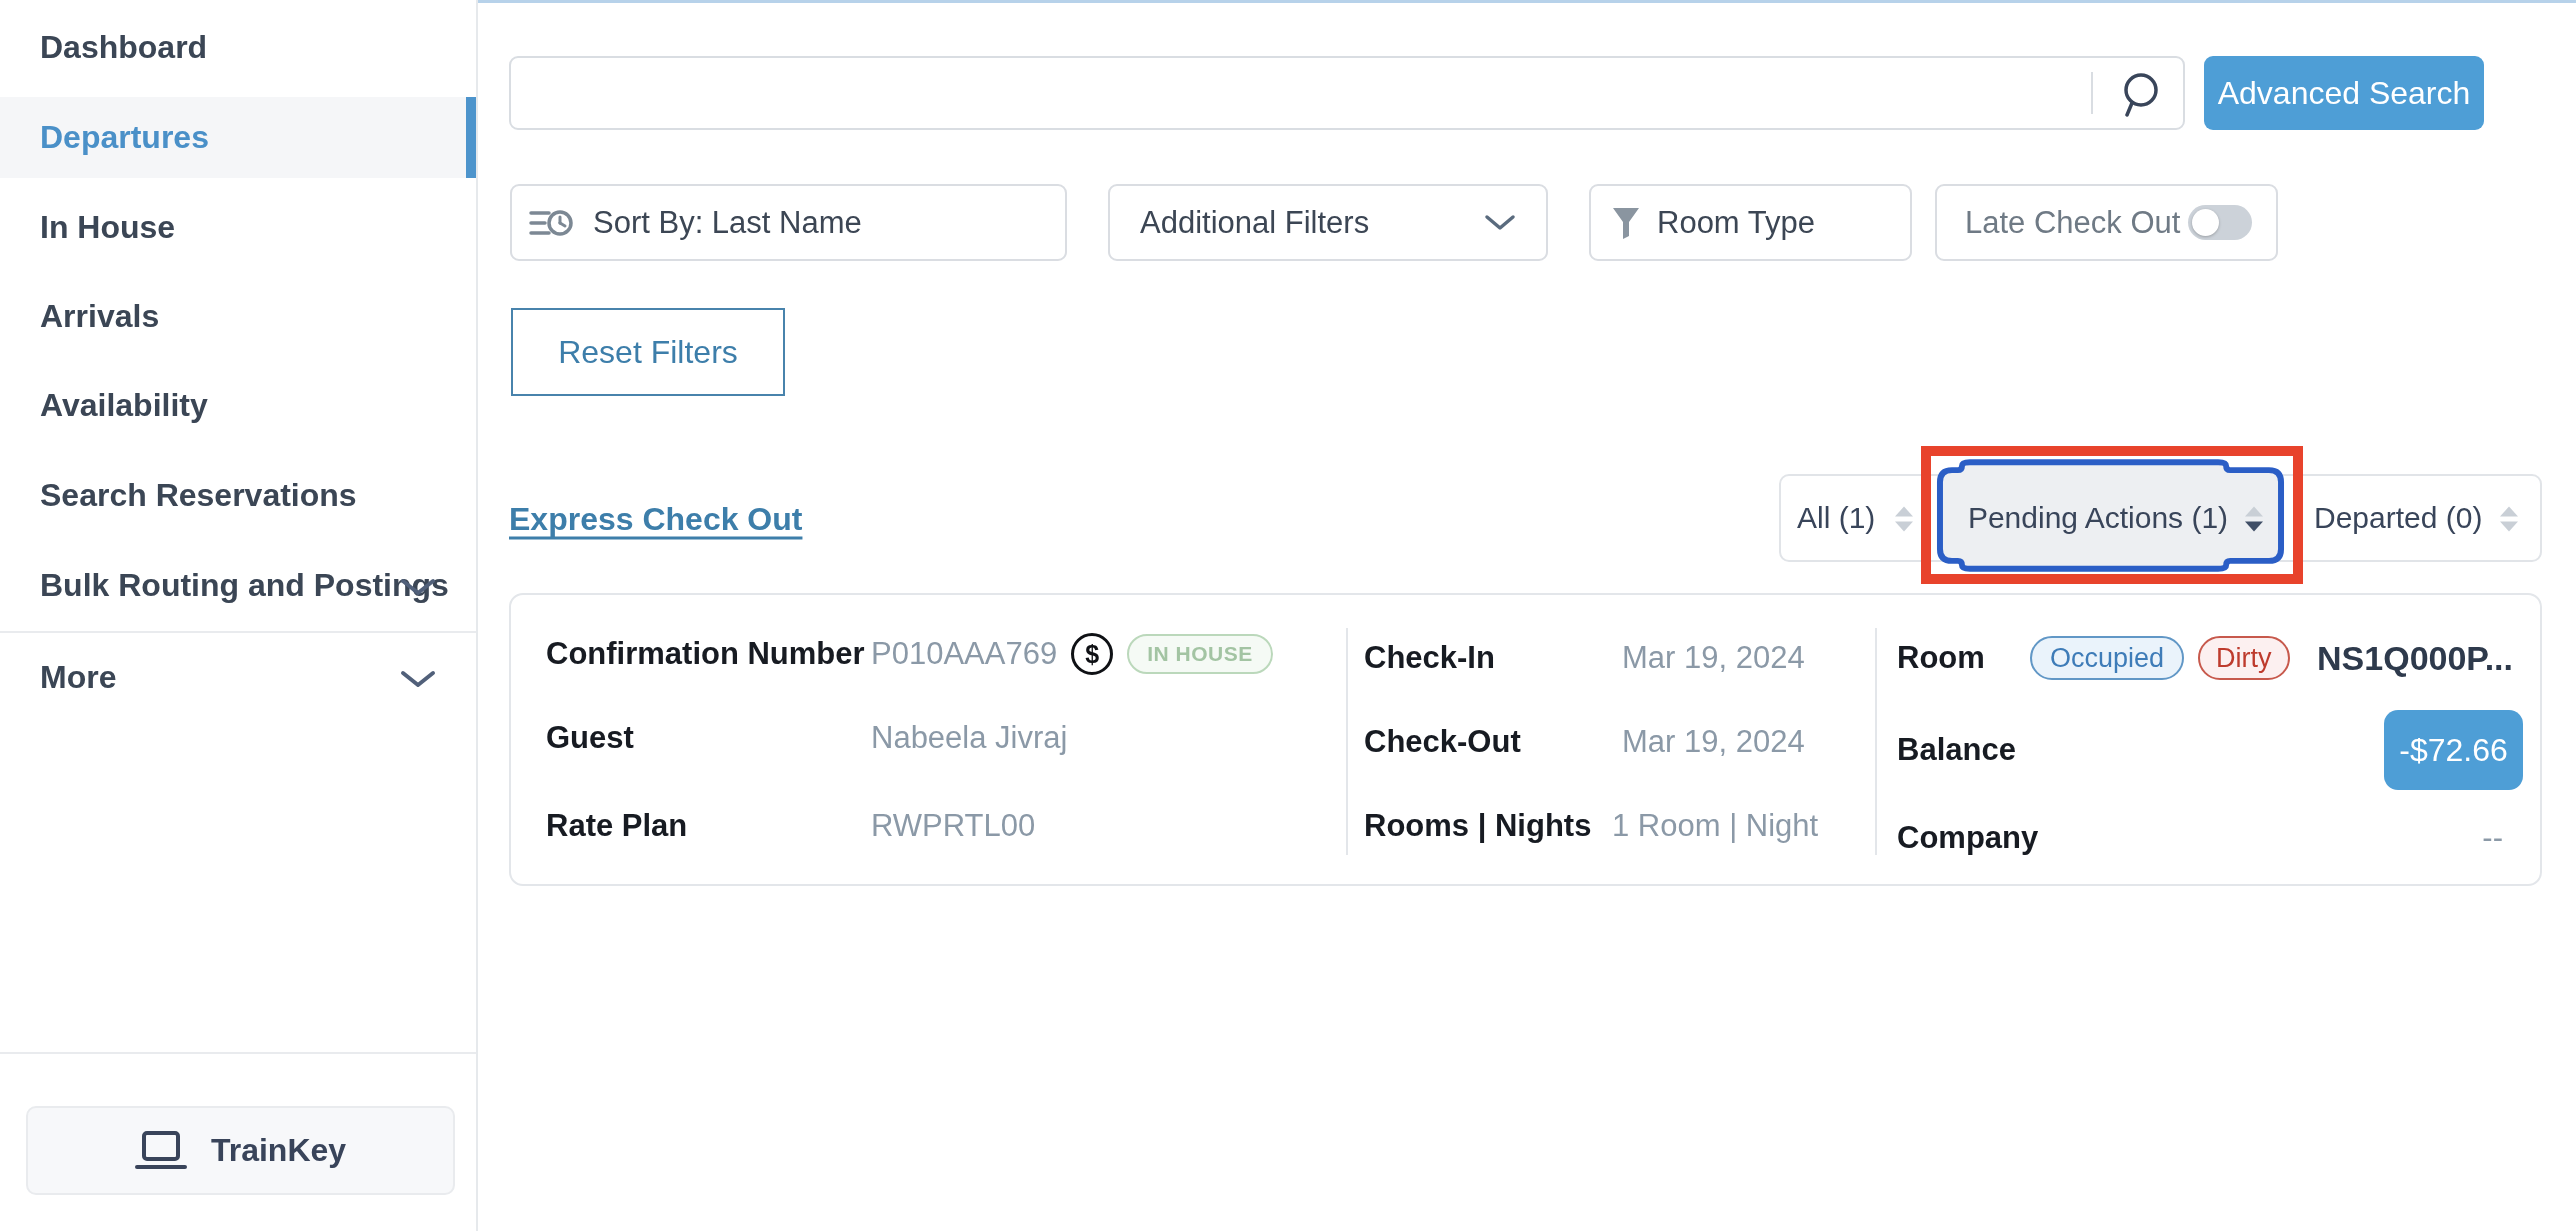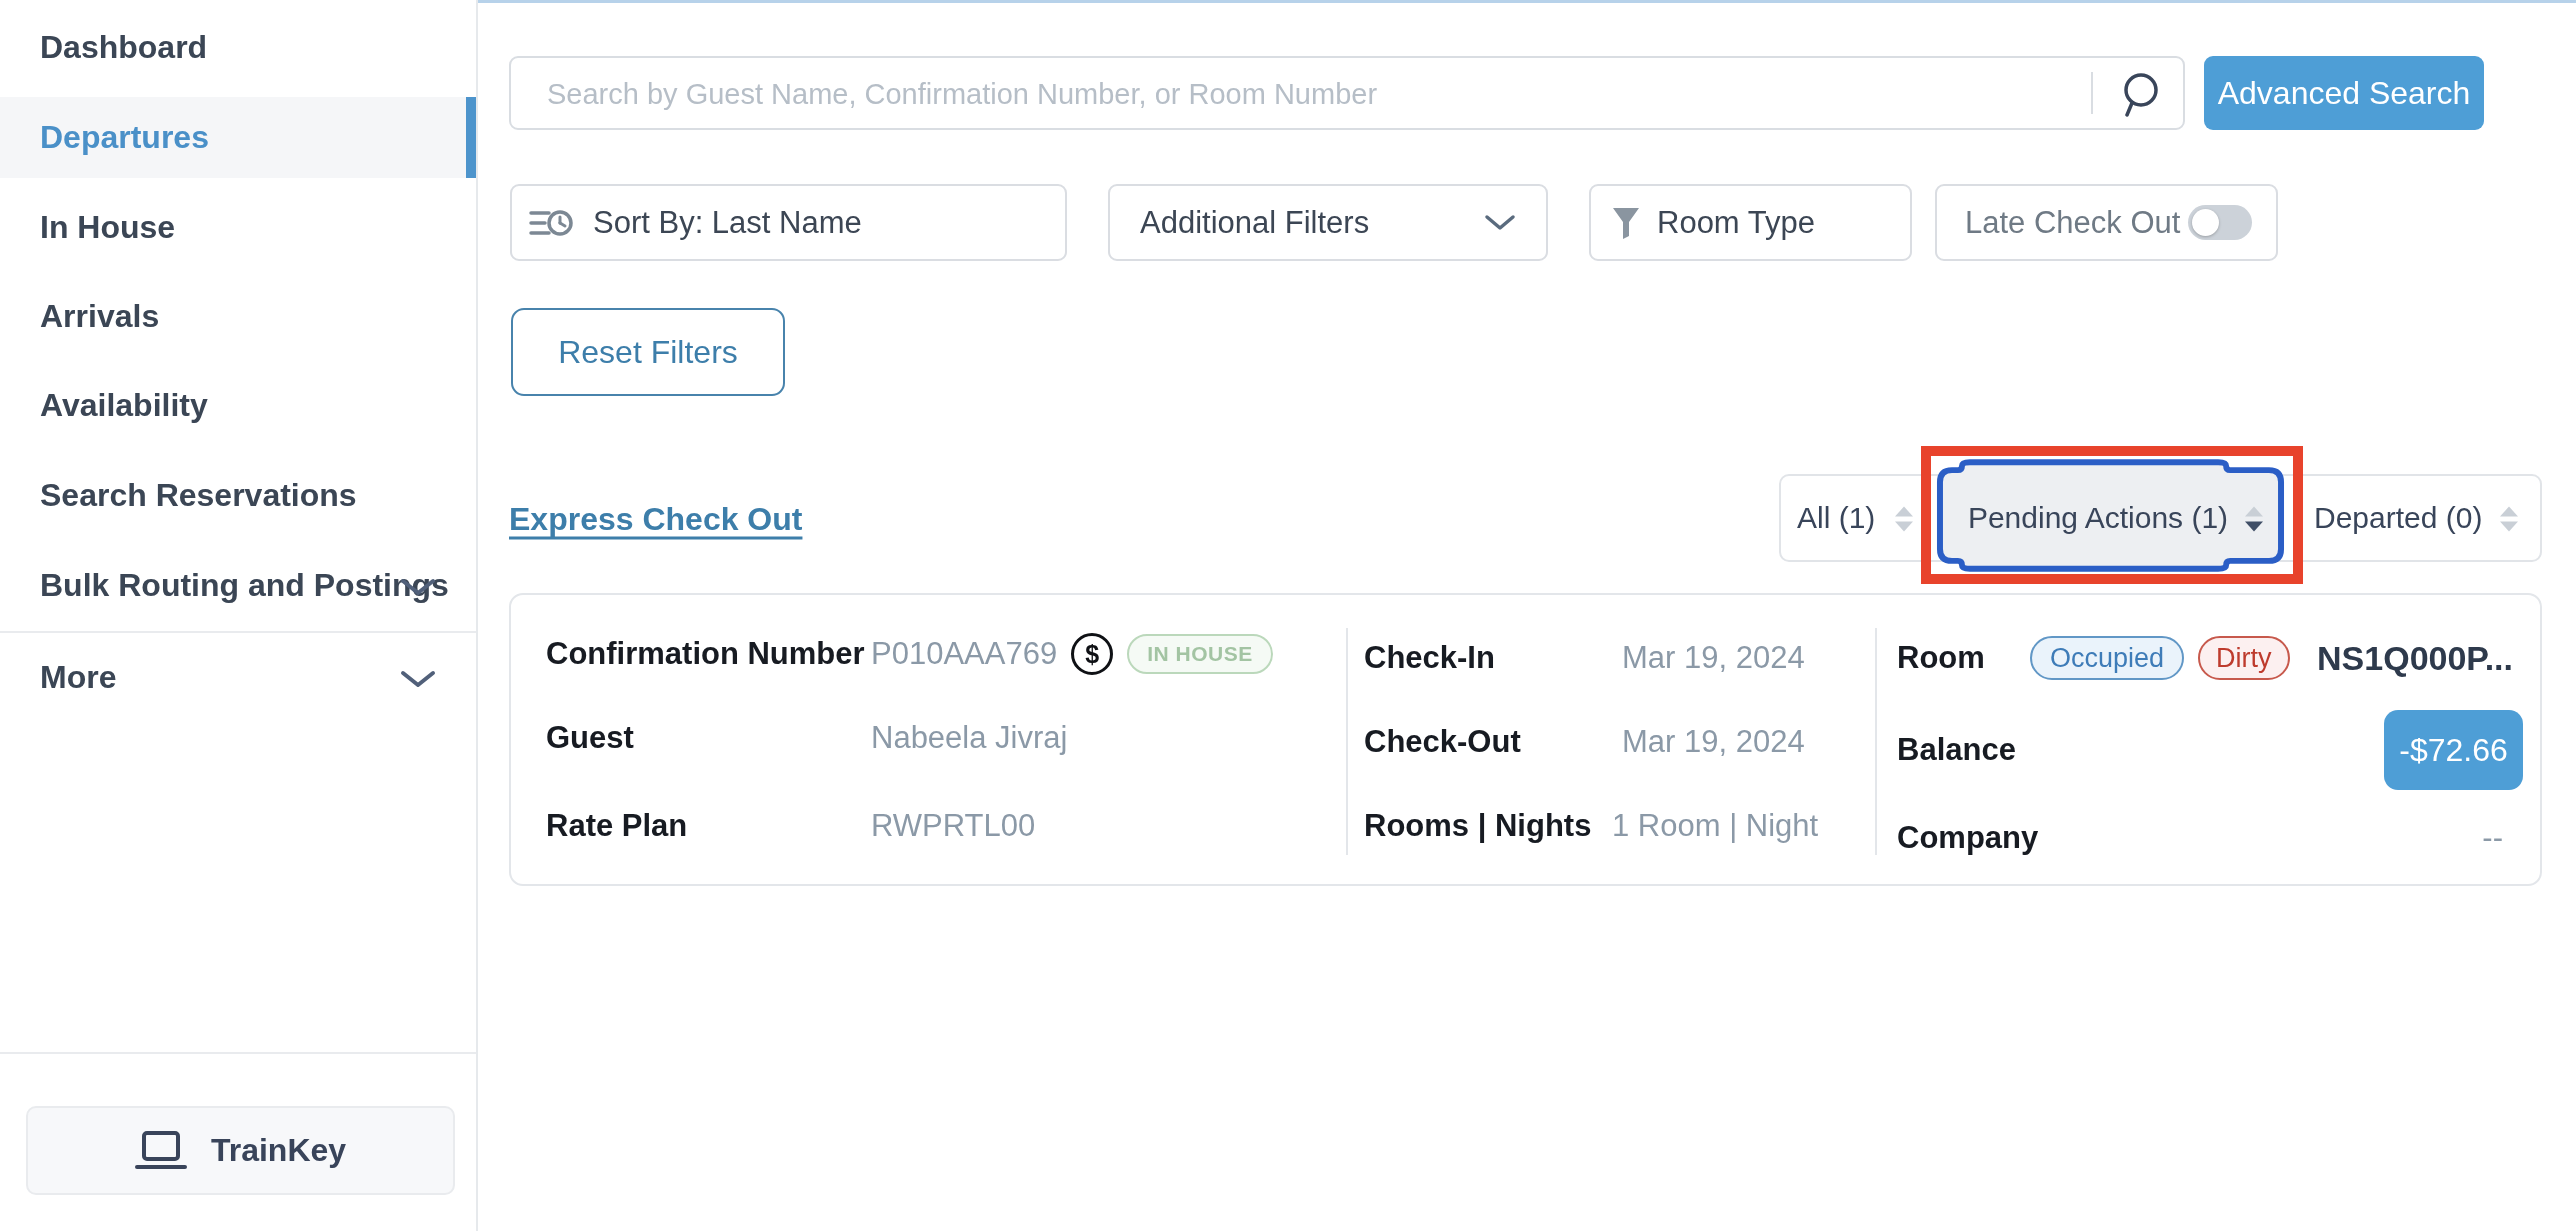--- a/index.html
+++ b/index.html
@@ -35,21 +35,21 @@
 
   
   .fbox{top:184px;height:77px;border:2px solid #dadde2;border-radius:9px;box-sizing:border-box;background:#fff;
         display:flex;align-items:center;font-size:31px;color:#3c4654;}
   .fbox-sort{left:510px;width:557px;padding-left:17px;gap:20px;}
   .fbox-add{left:1108px;width:440px;padding:0 30px;justify-content:space-between;}
   .fbox-room{left:1589px;width:323px;padding-left:20px;gap:16px;}
   .fbox-late{left:1935px;width:343px;padding:0 24px 0 28px;justify-content:space-between;color:#6f7a85;}
   .toggle{width:64px;height:35px;border-radius:18px;background:#ccd2d9;position:relative;flex:0 0 auto;cursor:pointer;}
   .toggle .knob{position:absolute;left:4px;top:4px;width:27px;height:27px;border-radius:50%;background:#ffffff;box-shadow:0 1px 3px rgba(0,0,0,.25);}
-  .reset-btn{left:511px;top:308px;width:274px;height:88px;background:#fff;border:2px solid #4883ac;border-radius:13px;
+  .reset-btn{left:511px;top:308px;width:274px;height:88px;background:#fff;border:2px solid #4883ac;border-radius:0;
              color:#3d7eaa;font-size:32px;font-family:"Liberation Sans",sans-serif;display:flex;align-items:center;justify-content:center;cursor:pointer;}
 
   
   .express{left:509px;top:519px;font-size:32px;font-weight:700;color:#3d7eaa;text-decoration:underline;
            text-decoration-thickness:3px;text-underline-offset:7px;white-space:nowrap;}
   .tabbar{left:1779px;top:474px;width:763px;height:88px;background:#fff;border:2px solid #e1e4e8;border-radius:10px;box-sizing:border-box;}
   .tab-label{font-size:30px;color:#39455a;white-space:nowrap;}
   .sort-arrows{display:inline-block;width:18px;}
   .tri{width:0;height:0;border-left:9px solid transparent;border-right:9px solid transparent;}
   .tri-up{border-bottom:10px solid #c9cfd6;margin-bottom:5px;}
@@ -109,21 +109,20 @@
     <div class="abs trainkey">
       <svg width="52" height="42" viewBox="0 0 52 42">
         <rect x="9" y="3" width="34" height="26" rx="3" fill="none" stroke="#39445a" stroke-width="4"></rect>
         <line x1="2" y1="37" x2="50" y2="37" stroke="#39445a" stroke-width="4" stroke-linecap="round"></line>
       </svg>
       <span class="trainkey-label">TrainKey</span>
     </div>
   </nav>
 
   <div class="abs search-box">
-    <input type="text" placeholder="Search by Guest Name, Confirmation Number, or Room Number" style="">
     <div class="search-sep"></div>
     <svg style="position:absolute;left:1606px;top:13px" width="46" height="48" viewBox="0 0 46 48">
       <circle cx="24" cy="19" r="15" fill="none" stroke="#39455a" stroke-width="3.5"></circle>
       <line x1="15" y1="32" x2="10" y2="44" stroke="#39455a" stroke-width="3.5" stroke-linecap="round"></line>
     </svg>
   </div>
   <button class="abs adv-btn">Advanced Search</button>
 
   <div class="abs fbox fbox-sort">
     <svg width="44" height="36" viewBox="0 0 44 36">

